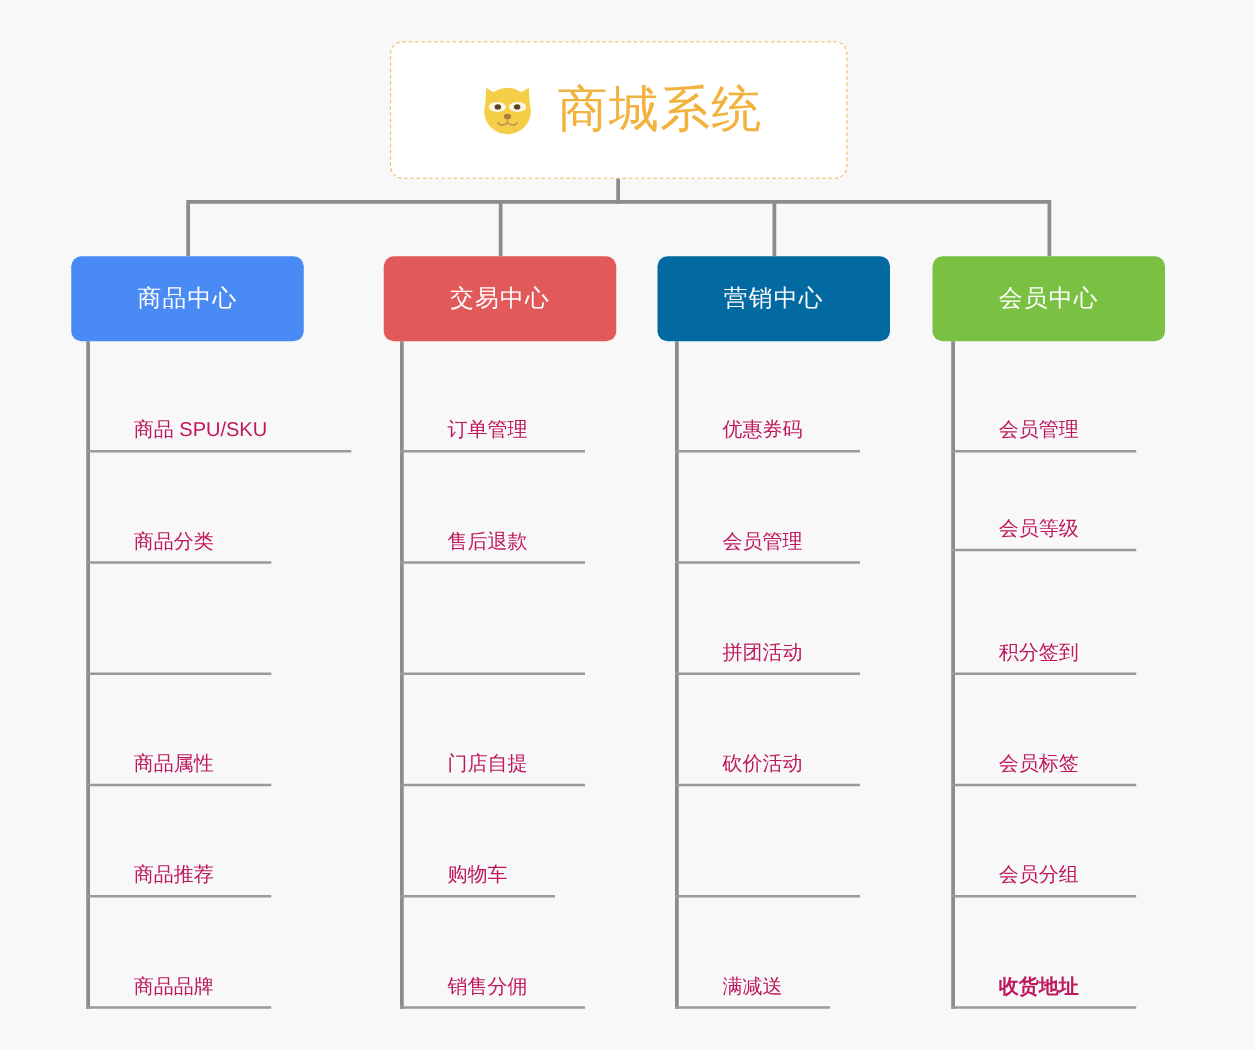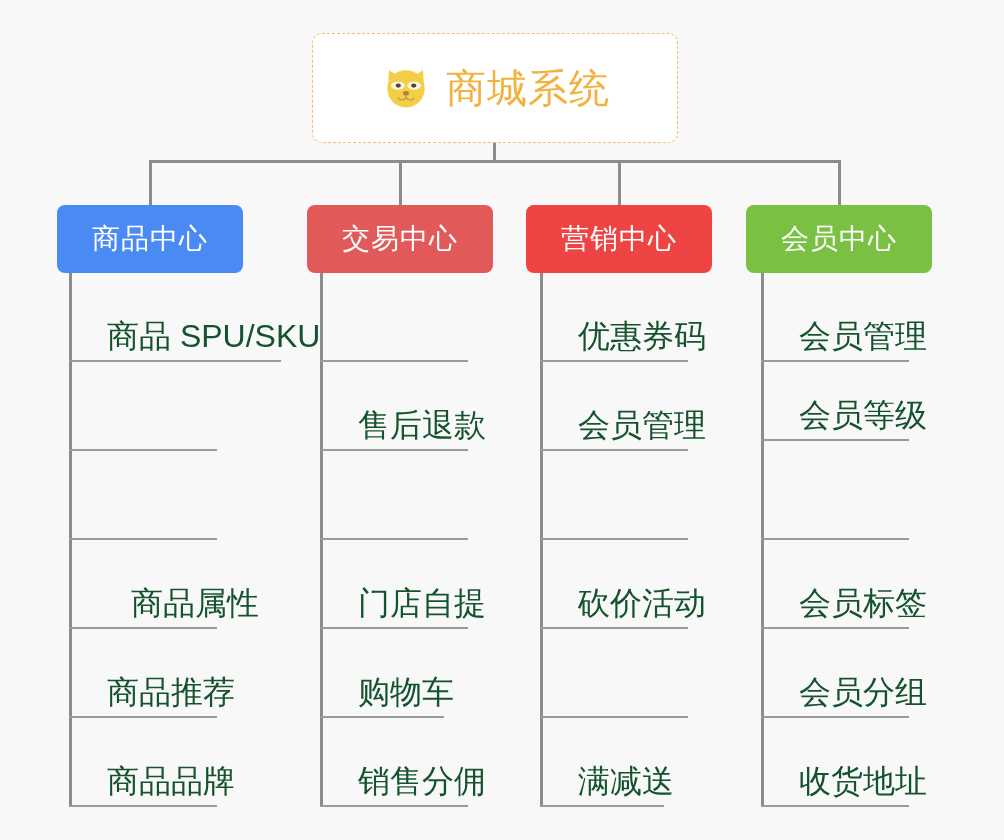--- a/index.html
+++ b/index.html
@@ -62,21 +62,21 @@
   .cat-box {
     position: absolute;
     top: 205px;
     height: 68px;
     box-sizing: border-box;
     border-radius: 8px;
     display: flex;
     align-items: center;
     justify-content: center;
     color: #ffffff;
-    font-size: 28px;
+    font-size: 19px;
     letter-spacing: 1px;
     white-space: nowrap;
   }
 
   
   .leaf-col {
     position: absolute;
     top: 273px;
   }
   .leaf-spine {
@@ -98,23 +98,23 @@
     position: absolute;
     left: 0;
     bottom: 0;
     height: 2px;
     background: #9a9a9a;
   }
   .leaf-label {
     position: relative;
     display: inline-block;
     padding: 0 0 8px 38px;
-    font-size: 32px;
+    font-size: 16px;
     line-height: 1.05;
-    color: #14532d;
+    color: #be185d;
     white-space: nowrap;
   }
 </style>
 </head>
 <body>
 
 <div id="mindmap">
 
   <div class="root-node">
     <div class="root-icon">
@@ -155,44 +155,46 @@
         <span>商品中心</span>
       </div>
       <div class="leaf-col" style="left: 69px;">
         <div class="leaf-spine" style="height: 534px;"></div>
         <div class="leaf-item" style="top: 0px;">
           <div class="leaf-underline" style="width: 212px;"></div>
           <span class="leaf-label">商品 SPU/SKU</span>
         </div>
         <div class="leaf-item" style="top: 89px;">
           <div class="leaf-underline" style="width: 148px;"></div>
-        </div>
-        <div class="leaf-item" style="top: 178px;">
-          <div class="leaf-underline" style="width: 148px;"></div>
-        </div>
-        <div class="leaf-item" style="top: 267px; padding-left: 24px;">
+          <span class="leaf-label">商品分类</span>
+        </div>
+        <div class="leaf-item" style="top: 178px;">
+          <div class="leaf-underline" style="width: 148px;"></div>
+        </div>
+        <div class="leaf-item" style="top: 267px;">
           <div class="leaf-underline" style="width: 148px;"></div>
           <span class="leaf-label">商品属性</span>
         </div>
         <div class="leaf-item" style="top: 356px;">
           <div class="leaf-underline" style="width: 148px;"></div>
           <span class="leaf-label">商品推荐</span>
         </div>
         <div class="leaf-item" style="top: 445px;">
           <div class="leaf-underline" style="width: 148px;"></div>
           <span class="leaf-label">商品品牌</span>
         </div>
       </div>
       <div class="cat-box" style="left: 307px; width: 186px; background: rgb(226, 89, 90);">
         <span>交易中心</span>
       </div>
       <div class="leaf-col" style="left: 320px;">
         <div class="leaf-spine" style="height: 534px;"></div>
         <div class="leaf-item" style="top: 0px;">
           <div class="leaf-underline" style="width: 148px;"></div>
+          <span class="leaf-label">订单管理</span>
         </div>
         <div class="leaf-item" style="top: 89px;">
           <div class="leaf-underline" style="width: 148px;"></div>
           <span class="leaf-label">售后退款</span>
         </div>
         <div class="leaf-item" style="top: 178px;">
           <div class="leaf-underline" style="width: 148px;"></div>
         </div>
         <div class="leaf-item" style="top: 267px;">
           <div class="leaf-underline" style="width: 148px;"></div>
@@ -200,35 +202,36 @@
         </div>
         <div class="leaf-item" style="top: 356px; justify-content: center;">
           <div class="leaf-underline" style="width: 124px;"></div>
           <span class="leaf-label">购物车</span>
         </div>
         <div class="leaf-item" style="top: 445px;">
           <div class="leaf-underline" style="width: 148px;"></div>
           <span class="leaf-label">销售分佣</span>
         </div>
       </div>
-      <div class="cat-box" style="left: 526px; width: 186px; background: #ef4444;">
+      <div class="cat-box" style="left: 526px; width: 186px; background: #0369a1;">
         <span>营销中心</span>
       </div>
       <div class="leaf-col" style="left: 540px;">
         <div class="leaf-spine" style="height: 534px;"></div>
         <div class="leaf-item" style="top: 0px;">
           <div class="leaf-underline" style="width: 148px;"></div>
           <span class="leaf-label">优惠券码</span>
         </div>
         <div class="leaf-item" style="top: 89px;">
           <div class="leaf-underline" style="width: 148px;"></div>
           <span class="leaf-label">会员管理</span>
         </div>
         <div class="leaf-item" style="top: 178px;">
           <div class="leaf-underline" style="width: 148px;"></div>
+          <span class="leaf-label">拼团活动</span>
         </div>
         <div class="leaf-item" style="top: 267px;">
           <div class="leaf-underline" style="width: 148px;"></div>
           <span class="leaf-label">砍价活动</span>
         </div>
         <div class="leaf-item" style="top: 356px;">
           <div class="leaf-underline" style="width: 148px;"></div>
         </div>
         <div class="leaf-item" style="top: 445px;">
           <div class="leaf-underline" style="width: 124px;"></div>
@@ -243,29 +246,30 @@
         <div class="leaf-item" style="top: 0px; font-family: Liberation Serif, serif;">
           <div class="leaf-underline" style="width: 148px;"></div>
           <span class="leaf-label">会员管理</span>
         </div>
         <div class="leaf-item" style="top: 79px;">
           <div class="leaf-underline" style="width: 148px;"></div>
           <span class="leaf-label">会员等级</span>
         </div>
         <div class="leaf-item" style="top: 178px;">
           <div class="leaf-underline" style="width: 148px;"></div>
+          <span class="leaf-label">积分签到</span>
         </div>
         <div class="leaf-item" style="top: 267px;">
           <div class="leaf-underline" style="width: 148px;"></div>
           <span class="leaf-label">会员标签</span>
         </div>
         <div class="leaf-item" style="top: 356px;">
           <div class="leaf-underline" style="width: 148px;"></div>
           <span class="leaf-label">会员分组</span>
         </div>
-        <div class="leaf-item" style="top: 445px;">
+        <div class="leaf-item" style="top: 445px; font-weight: bold;">
           <div class="leaf-underline" style="width: 148px;"></div>
           <span class="leaf-label">收货地址</span>
         </div>
       </div>
     </div>
 
 </div>
 
 </body></html>

